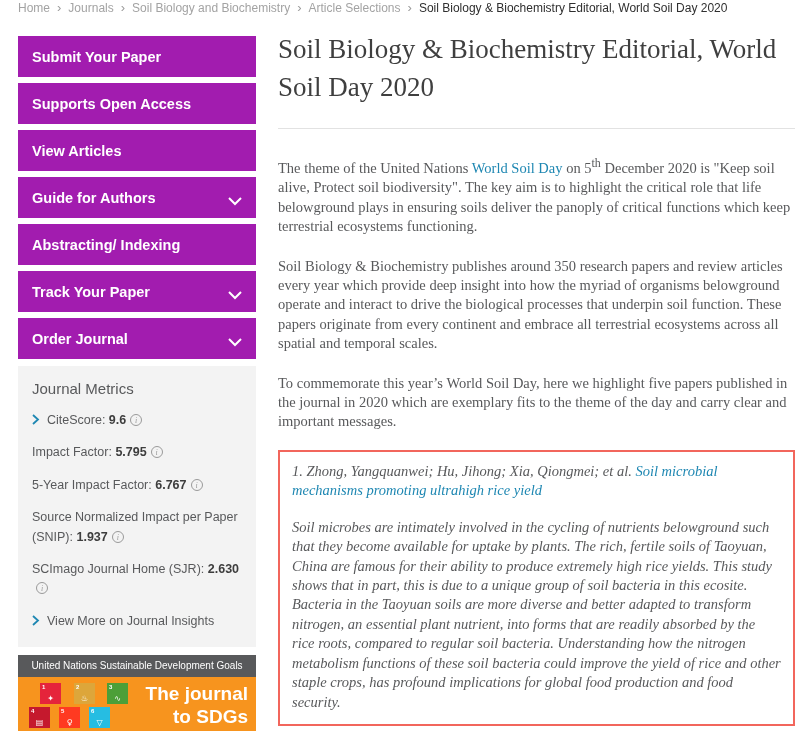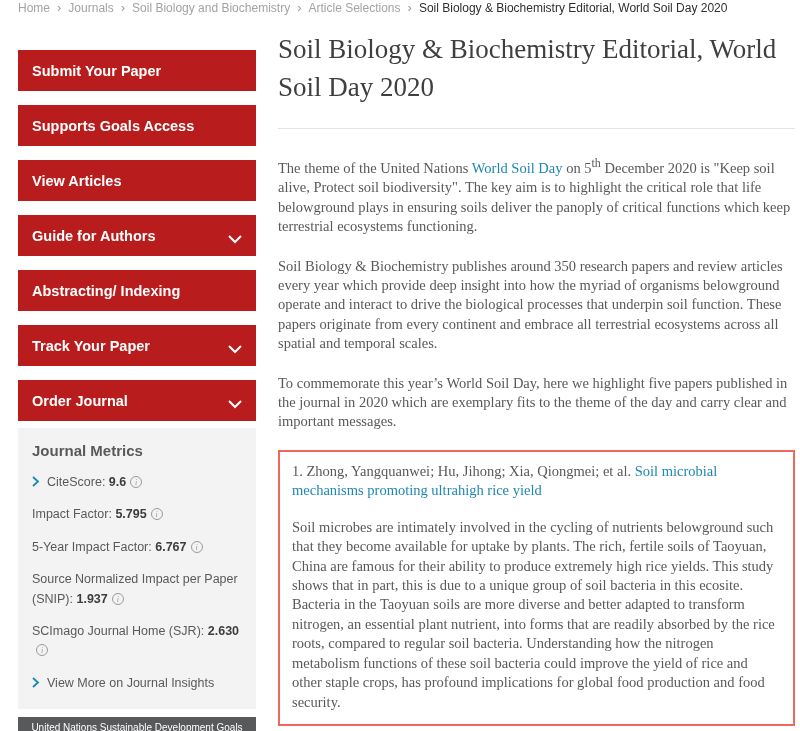--- a/index.html
+++ b/index.html
@@ -11,27 +11,27 @@
   .breadcrumb { position:absolute; left:18px; top:0; width:770px;
                 font-size:12px; color:#A3A3A3; white-space:nowrap; }
   .breadcrumb a { color:#A3A3A3; text-decoration:none; }
   .crumb-sep { display:inline-block; margin:0 7px; color:#9B9B9B; font-size:13px; }
   .crumb-sep::after { content:"›"; }
   .crumb-current { color:#2F2F2F; }
 
   
   .sidebar { position:absolute; left:18px; top:36px; width:238px; }
   .side-btn { position:relative; width:238px; height:41px; margin-bottom:6px;
-              background:#b91c1c; color:#fff; font-size:14.5px; font-weight:600;
-              display:flex; align-items:center; padding:0 14px; cursor:pointer;margin-top:14px; }
+              background:#a21caf; color:#fff; font-size:14.5px; font-weight:600;
+              display:flex; align-items:center; padding:0 14px; cursor:pointer; }
   .side-btn .chev { position:absolute; right:14px; top:16px; }
 
   .metrics { width:238px; background:#F3F3F3; margin-top:7px; padding:14px 14px 16px;
              color:#58595B; }
-  .metrics h3 { font-size:15px; font-weight:700; color:#58595B; margin-bottom:14px; }
+  .metrics h3 { font-size:15px; font-weight:400; color:#58595B; margin-bottom:14px; }
   .m-row { font-size:12.5px; margin-bottom:13px; line-height:1.55; }
   .m-row b { color:#3D3D3D; }
   .m-chev { display:inline-block; margin-right:7px; position:relative; top:1px; }
   .link-row { color:#58595B; cursor:pointer; }
   .info { display:inline-block; width:12px; height:12px; border:1px solid #9A9A9A;
           border-radius:50%; color:#9A9A9A; font-size:8px; line-height:11px;
           text-align:center; font-style:italic; font-family:"Liberation Serif", serif;
           margin-left:4px; position:relative; top:-1px; cursor:pointer; }
 
   
@@ -49,40 +49,40 @@
   
   .main { position:absolute; left:278px; top:30px; width:517px;
           font-family:"Liberation Serif", serif; color:#58595B; }
   .main h1 { font-family:"Liberation Serif", serif; font-weight:400; font-size:27px;
              line-height:38px; color:#3F3F3F; }
   .divider { border:none; border-top:1px solid #E2E2E2; margin:22px 0 26px; }
   .main p { font-size:14.5px; line-height:1.34; margin-bottom:20px; }
   .main a { color:#1E87B2; text-decoration:none; cursor:pointer; }
   sup { font-size:12px;text-align:right; }
 
-  .highlight { border:2px solid #F2665C; padding:10px 12px 12px; margin-top:-2px; }
+  .highlight { border:2px solid #F2665C; padding:10px 12px 12px; margin-top:-2px;font-style:italic; }
   .highlight p { margin-bottom:0; }
   .highlight .cite { margin-bottom:17px; }
 </style>
 </head>
 <body>
 
 <div class="page">
 
   <nav class="breadcrumb">
     <a>Home</a><span class="crumb-sep"></span><a>Journals</a><span class="crumb-sep"></span><a>Soil Biology and Biochemistry</a><span class="crumb-sep"></span><a>Article Selections</a><span class="crumb-sep"></span><span class="crumb-current">Soil Biology &amp; Biochemistry Editorial, World Soil Day 2020</span>
   </nav>
 
   <aside class="sidebar">
 
     <div class="side-btn">
       <span>Submit Your Paper</span>
     </div>
     <div class="side-btn">
-      <span>Supports Goals Access</span>
+      <span>Supports Open Access</span>
     </div>
     <div class="side-btn">
       <span>View Articles</span>
     </div>
     <div class="side-btn">
       <span>Guide for Authors</span>
       <span class="chev"><svg width="14" height="9" viewBox="0 0 14 9">
             <polyline points="1,1 7,7 13,1" fill="none" stroke="#fff" stroke-width="2"></polyline>
           </svg></span>
     </div>

